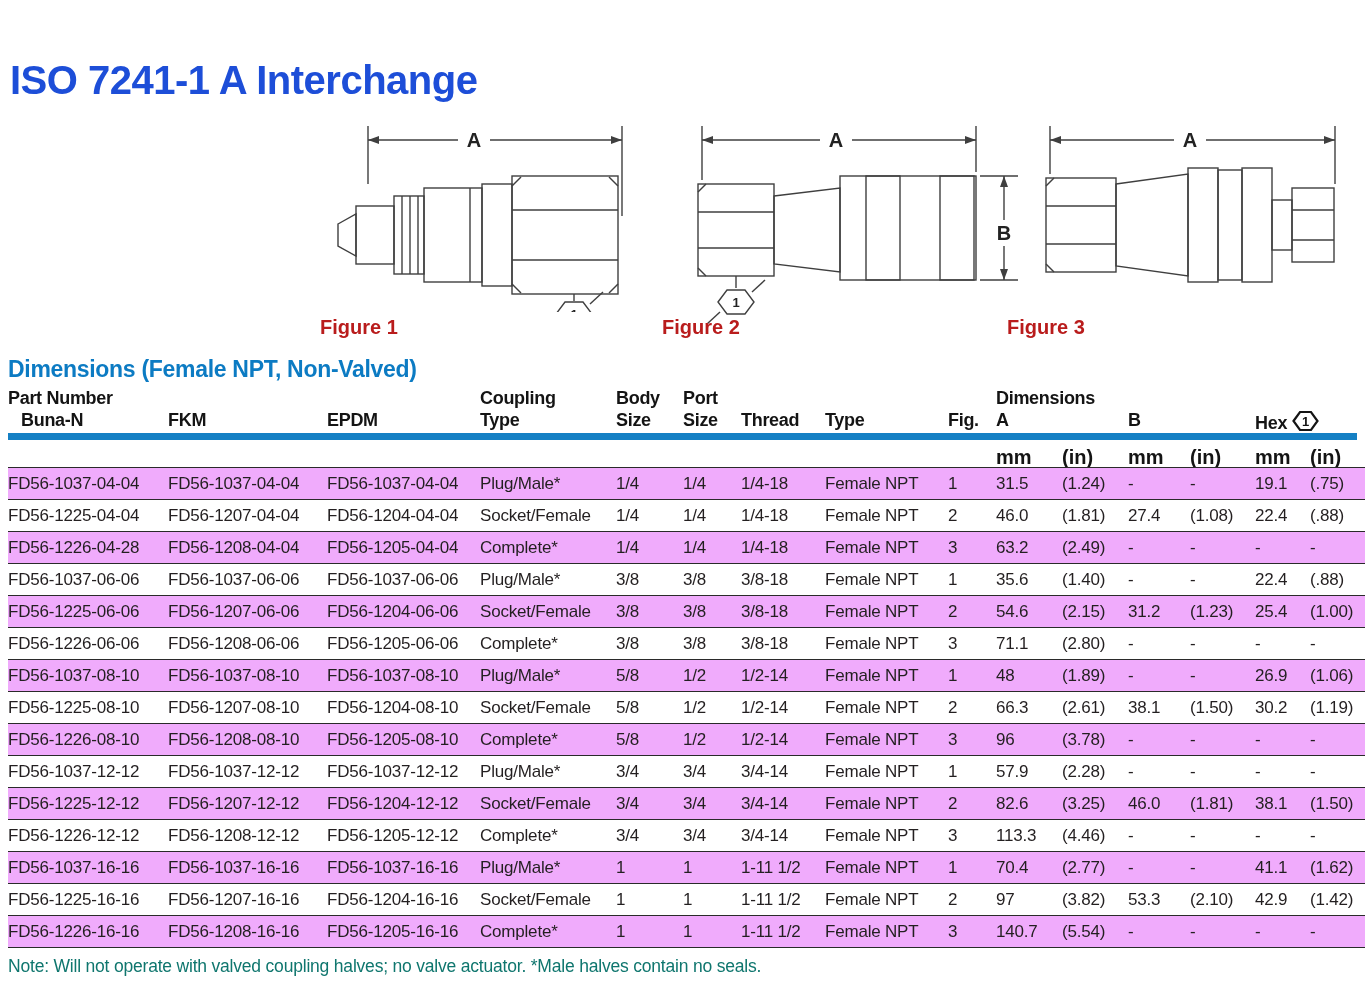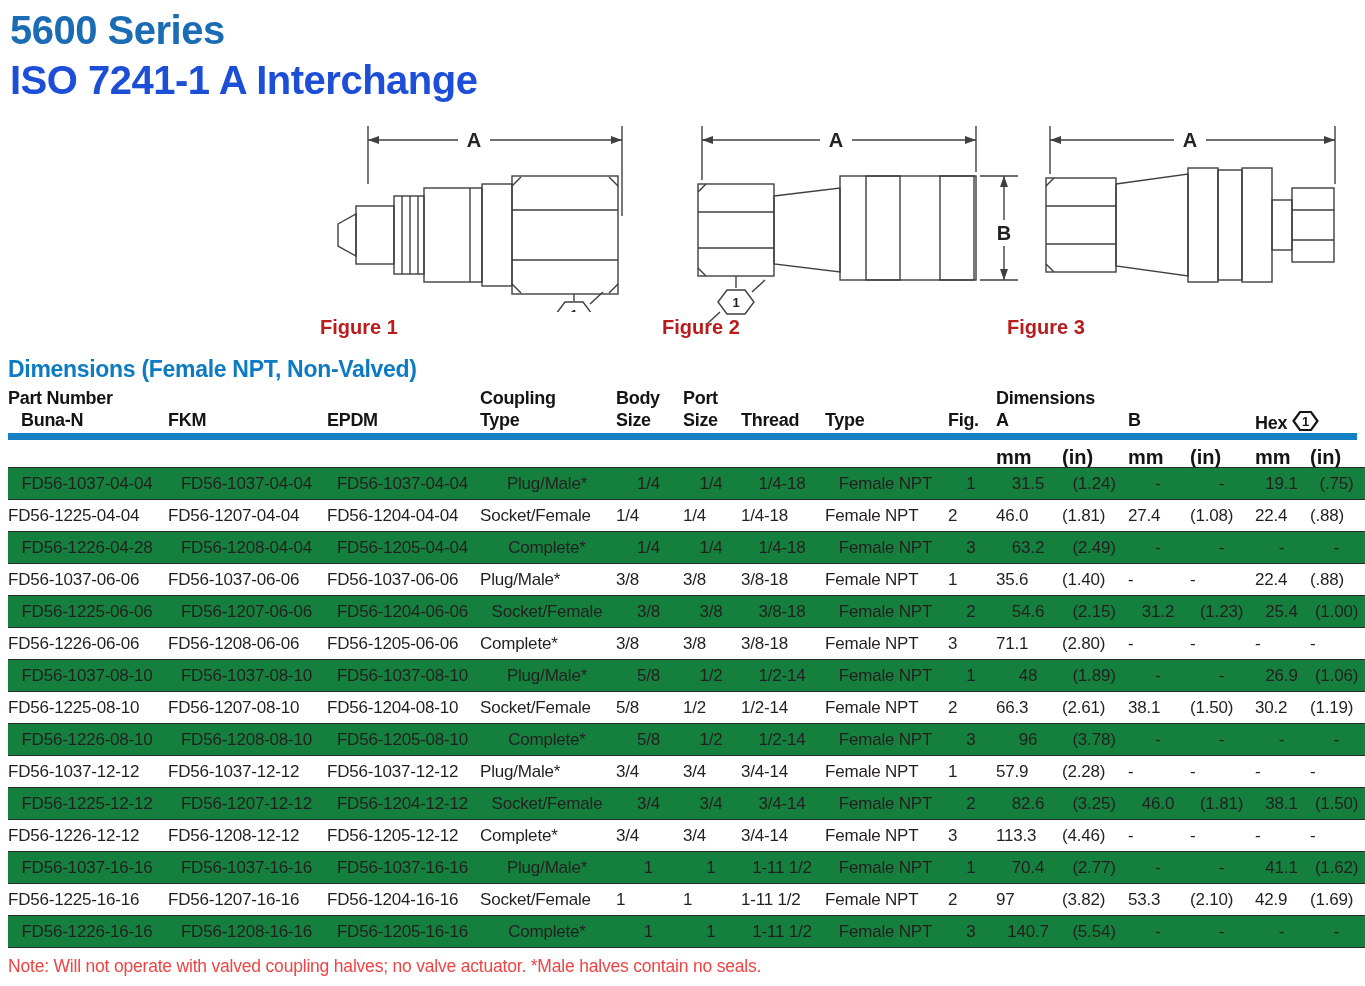--- a/index.html
+++ b/index.html
@@ -24,29 +24,28 @@
   .row1 { top:388px; } .row2 { top:410px; }
   .bluebar { position:absolute; left:8px; top:433px; width:1349px; height:7px; background:#1580c4; }
   .unit { position:absolute; top:446px; font-size:20px; font-weight:bold; color:#141414; }
   .hexwrap { display:inline-block; vertical-align:-3px; margin-left:5px; }
   
   table.dims { position:absolute; left:8px; top:467px; width:1357px; border-collapse:collapse; table-layout:fixed; }
   table.dims td { font-size:17px; color:#231f20; padding:0 2px 0 0; height:31px; vertical-align:middle;
                   white-space:nowrap; overflow:hidden; letter-spacing:-0.2px; }
   table.dims tr { border-top:1px solid #2a2a2a; }
   table.dims tr:last-child { border-bottom:1px solid #2a2a2a; }
-  table.dims tr.stripe { background:#15803d;text-align:center; }
-  .note { position:absolute; left:8px; top:956px; font-size:17.5px; color:#ef4444; letter-spacing:-0.2px; }
+  table.dims tr.stripe { background:#f0abfc; }
+  .note { position:absolute; left:8px; top:956px; font-size:17.5px; color:#0f766e; letter-spacing:-0.2px; }
 </style>
 </head>
 <body>
 
 <div class="page">
 
-  <div class="title1">5600 Series</div>
   <div class="title2">ISO 7241-1 A Interchange</div>
 
   <svg class="fig" style="left:322px;top:120px" width="320" height="192" viewBox="0 0 320 192">
     <g>
       <line x1="46" y1="6" x2="46" y2="64"></line>
       <line x1="300" y1="6" x2="300" y2="96"></line>
       <line x1="46" y1="20" x2="136" y2="20"></line>
       <line x1="168" y1="20" x2="300" y2="20"></line>
       <polygon class="arrow" points="46,20 57,16 57,24"></polygon>
       <polygon class="arrow" points="300,20 289,16 289,24"></polygon>
@@ -441,21 +440,21 @@
           <td>1</td>
           <td>1</td>
           <td>1-11 1/2</td>
           <td>Female NPT</td>
           <td>2</td>
           <td>97</td>
           <td>(3.82)</td>
           <td>53.3</td>
           <td>(2.10)</td>
           <td>42.9</td>
-          <td>(1.69)</td>
+          <td>(1.42)</td>
         </tr>
         <tr class="stripe">
           <td>FD56-1226-16-16</td>
           <td>FD56-1208-16-16</td>
           <td>FD56-1205-16-16</td>
           <td>Complete*</td>
           <td>1</td>
           <td>1</td>
           <td>1-11 1/2</td>
           <td>Female NPT</td>

